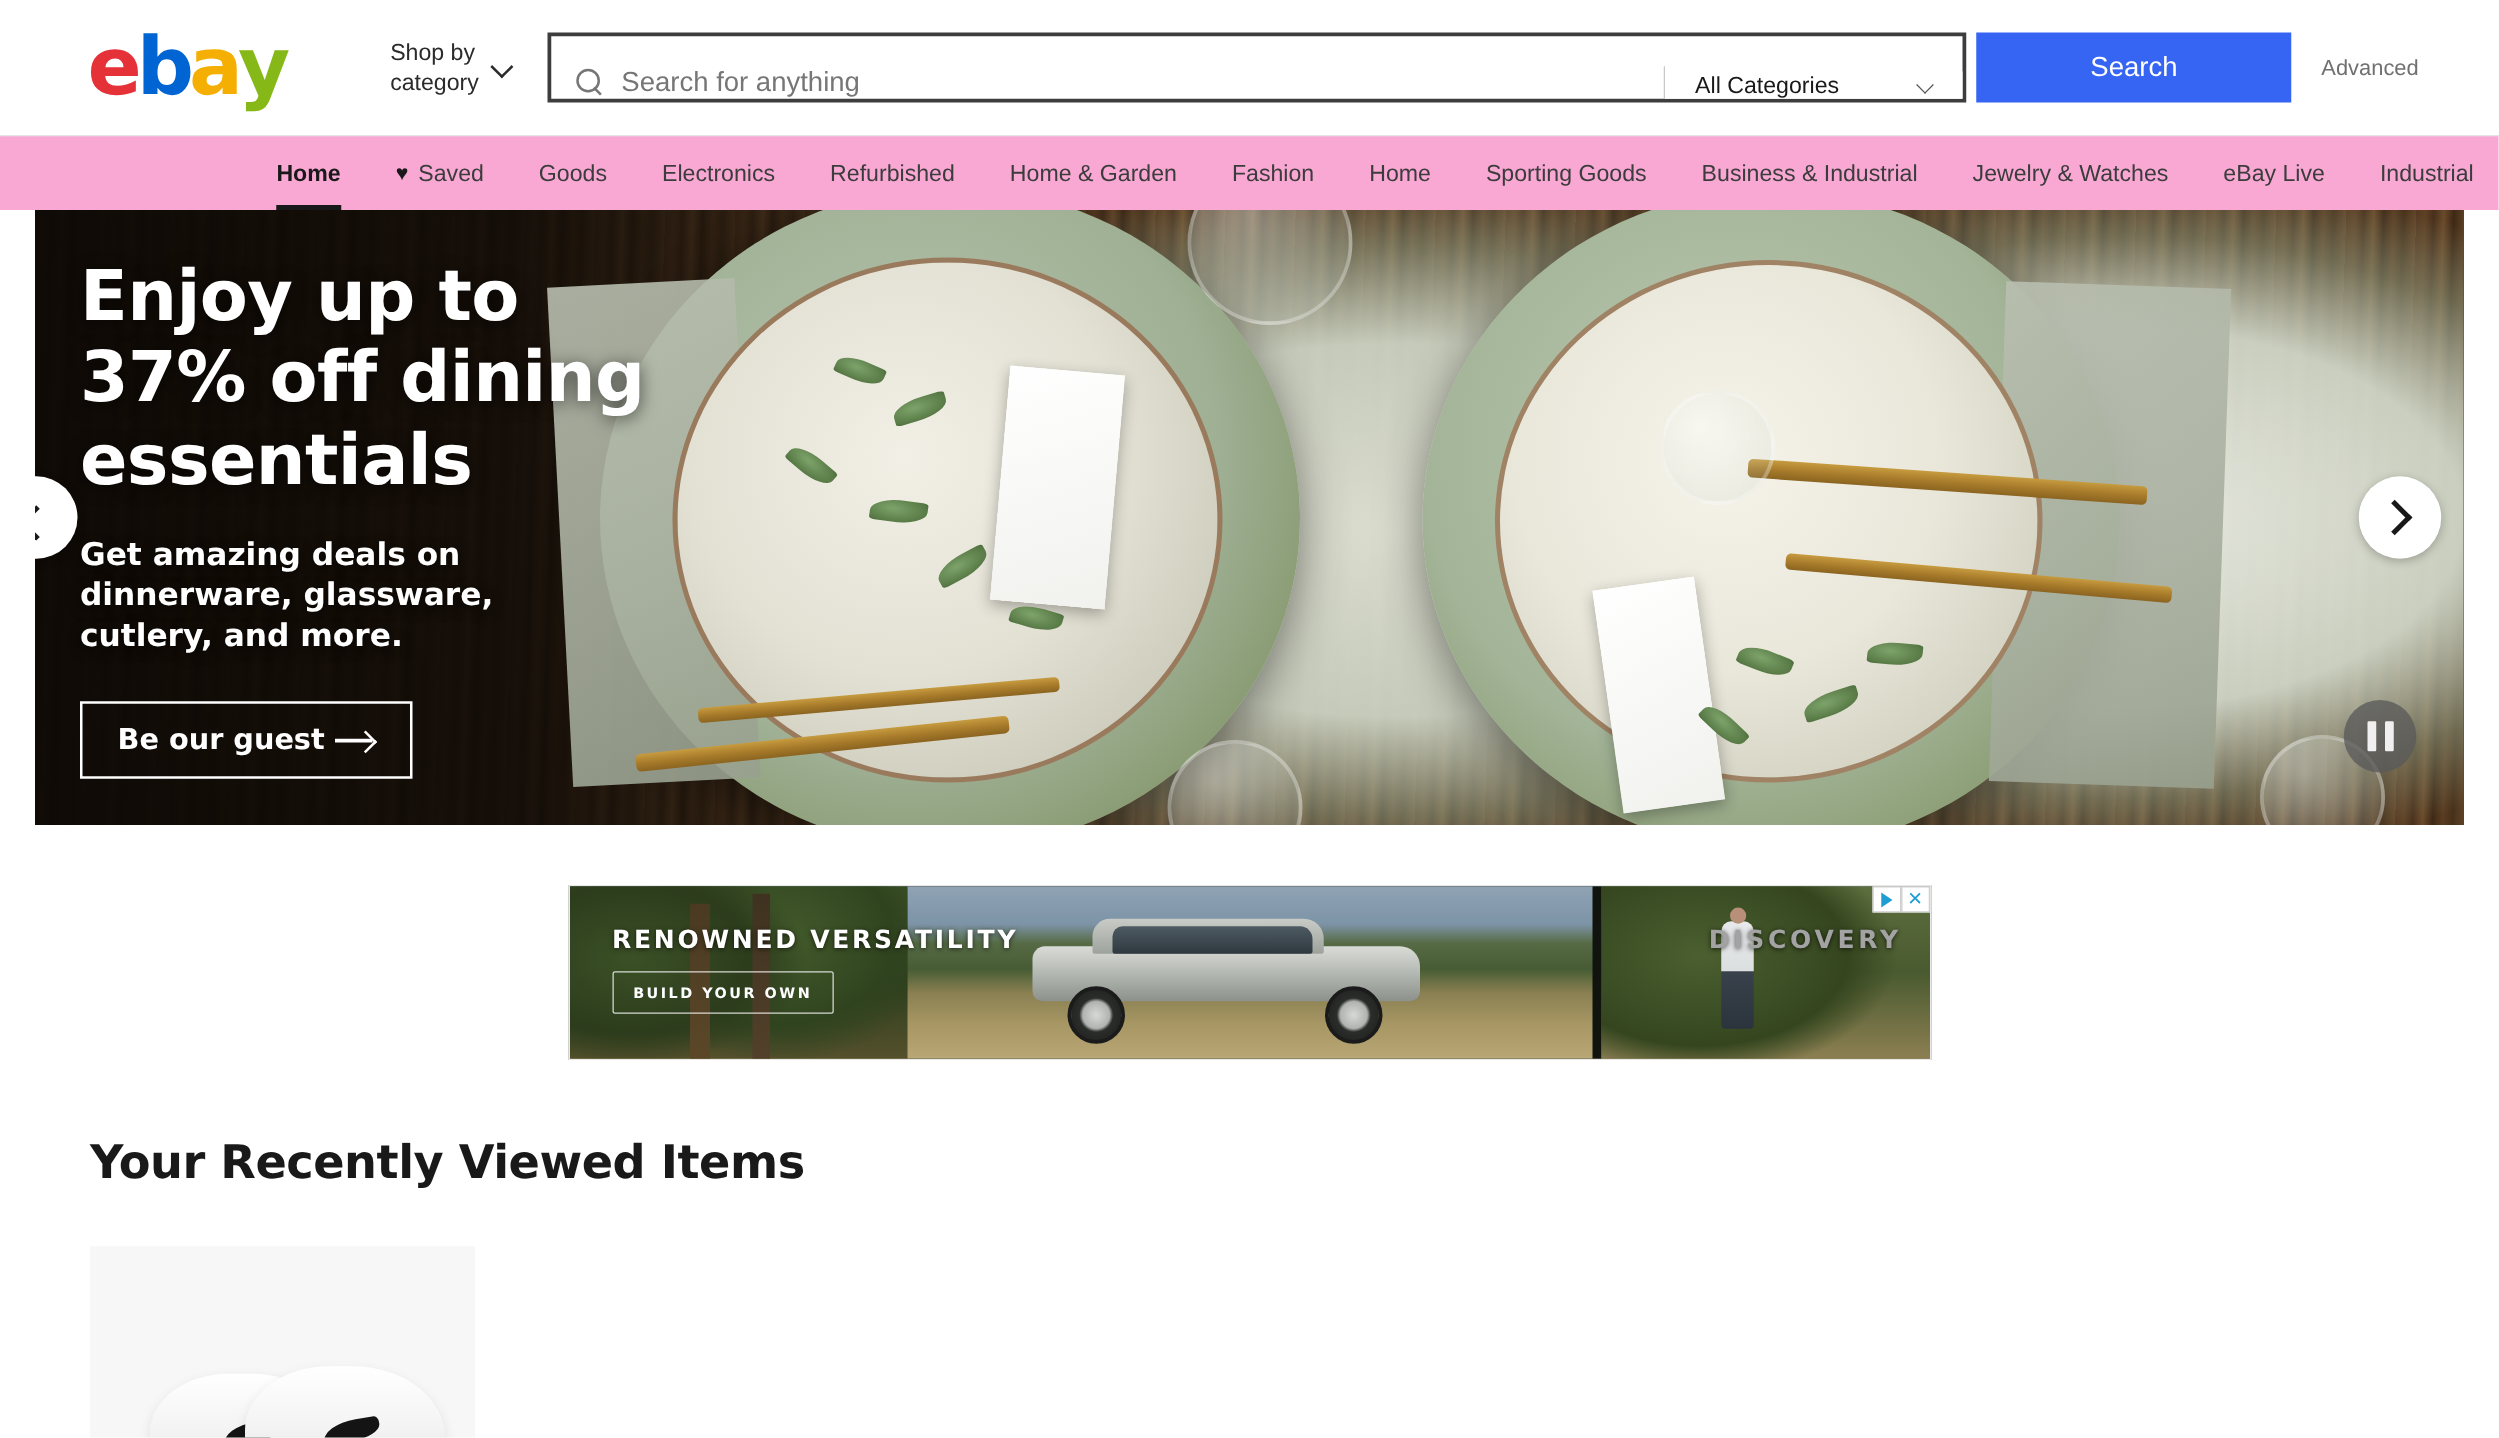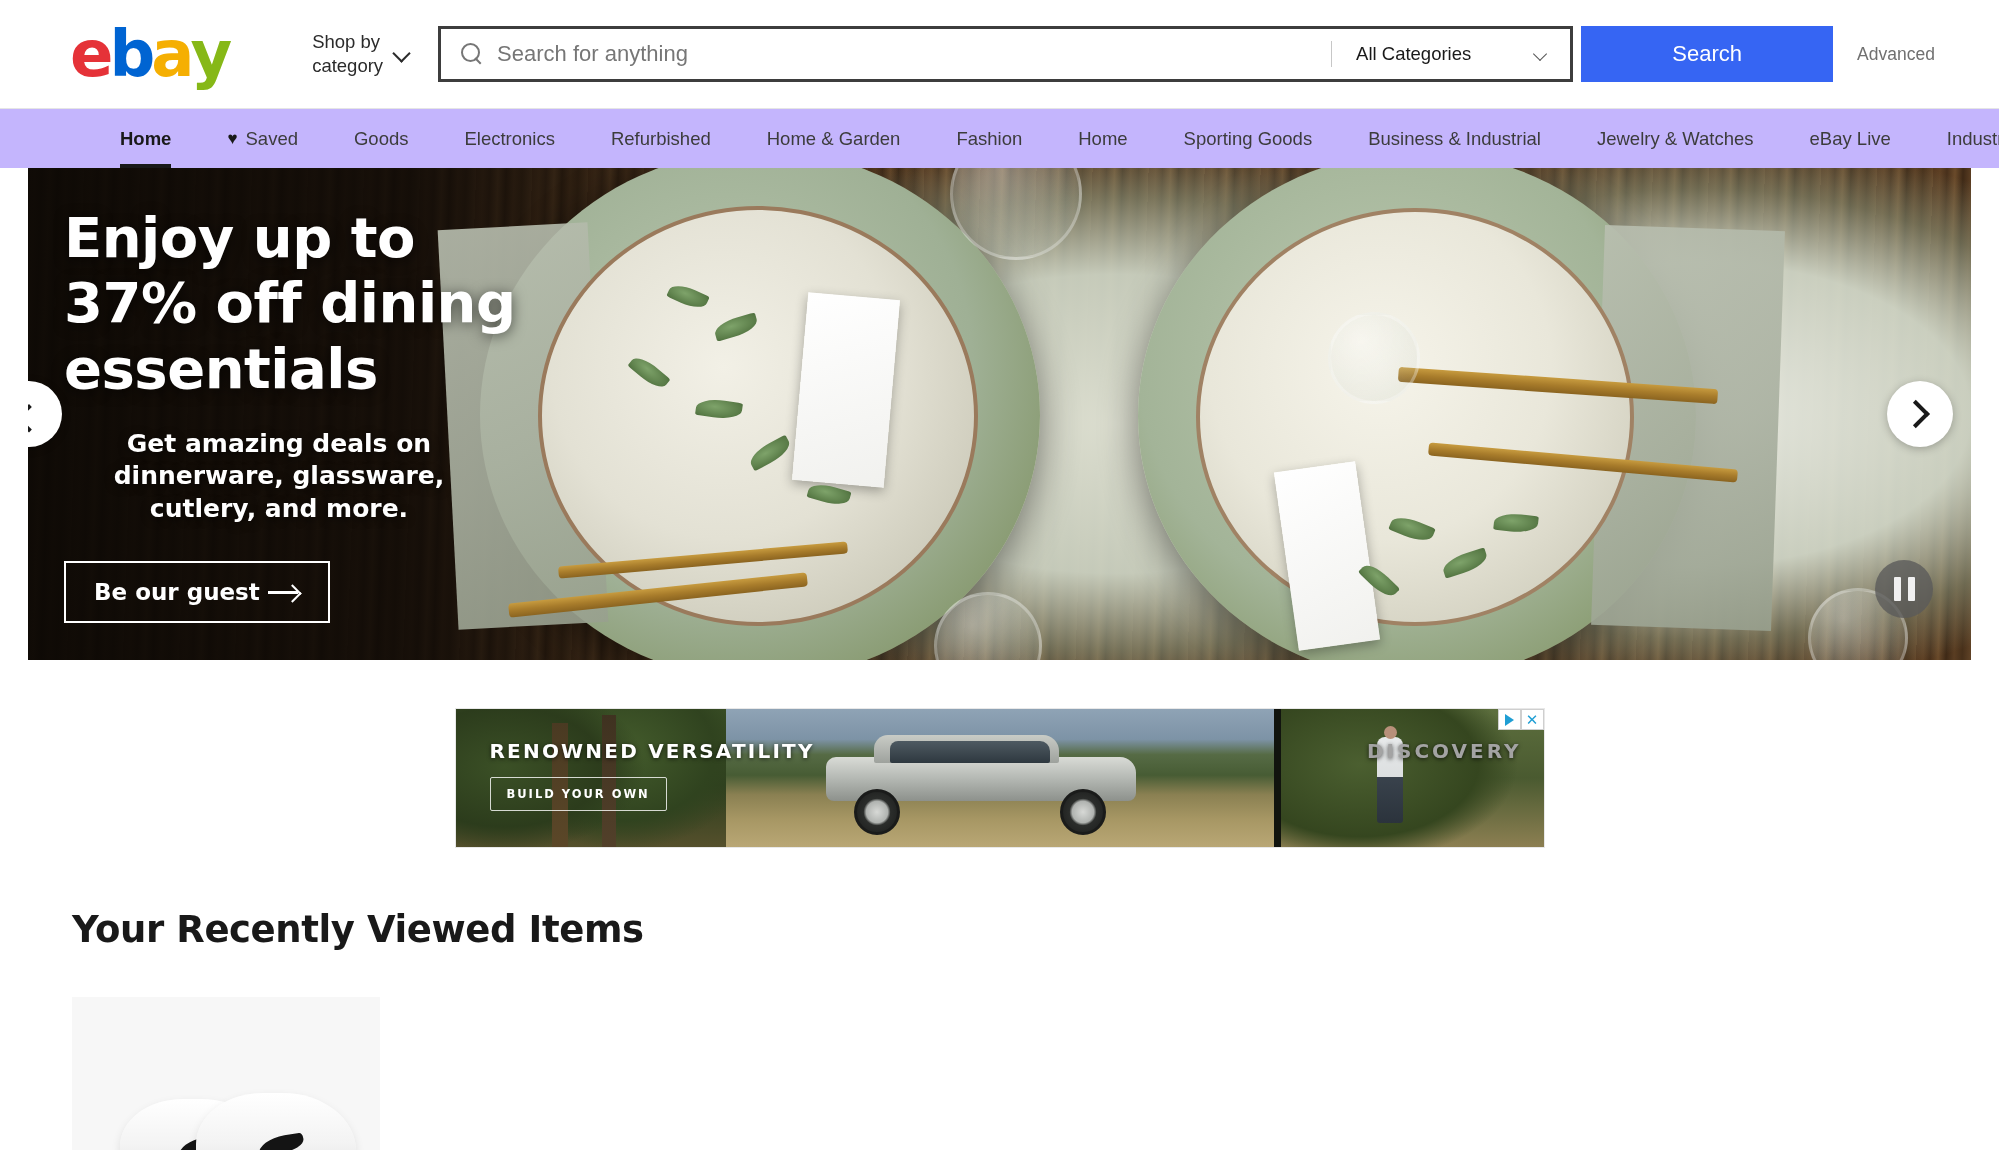--- a/index.html
+++ b/index.html
@@ -62,21 +62,21 @@
     position: absolute;
     left: 1px; top: 1px;
     width: 11px; height: 11px;
     border-right: 2.4px solid #2b2b2b;
     border-bottom: 2.4px solid #2b2b2b;
     transform: rotate(45deg);
   }
 
   .search-wrap {
     display: flex;
-    align-items: center;
+    align-items: flex-end;
     height: 56px;
     border: 3px solid #3d3d3d;
     background: #fff;
     width: 1135px;
   }
   .search-field {
     flex: 1;
     display: flex;
     align-items: center;
     gap: 14px;
@@ -161,22 +161,23 @@
     white-space: nowrap;
   }
 
   
   .navbar {
     height: 60px;
     border-top: 1px solid #e5e5e5;
     display: flex;
     align-items: center;
     padding-left: 100px;
-    gap: 16px;
-    background: #c4b5fd;
+    gap: 4px;
+    background: #f9a8d4;
+    justify-content: flex-end;
   }
   .nav-item {
     font-size: 18.5px;
     color: #3c3c3c;
     padding: 0 20px;
     height: 100%;
     display: flex;
     align-items: center;
     cursor: pointer;
     position: relative;
@@ -305,21 +306,20 @@
   }
   .hero-sub {
     font-family: "DejaVu Sans", sans-serif;
     font-size: 25px;
     font-weight: bold;
     color: #fff;
     line-height: 1.3;
     max-width: 430px;
     margin-bottom: 36px;
     text-shadow: 0 2px 10px rgba(0,0,0,0.6);
-    text-align: center;
   }
   .hero-cta {
     display: inline-flex;
     align-items: center;
     gap: 8px;
     border: 2px solid #fff;
     color: #fff;
     background: transparent;
     font-family: "DejaVu Sans", sans-serif;
     font-weight: bold;

